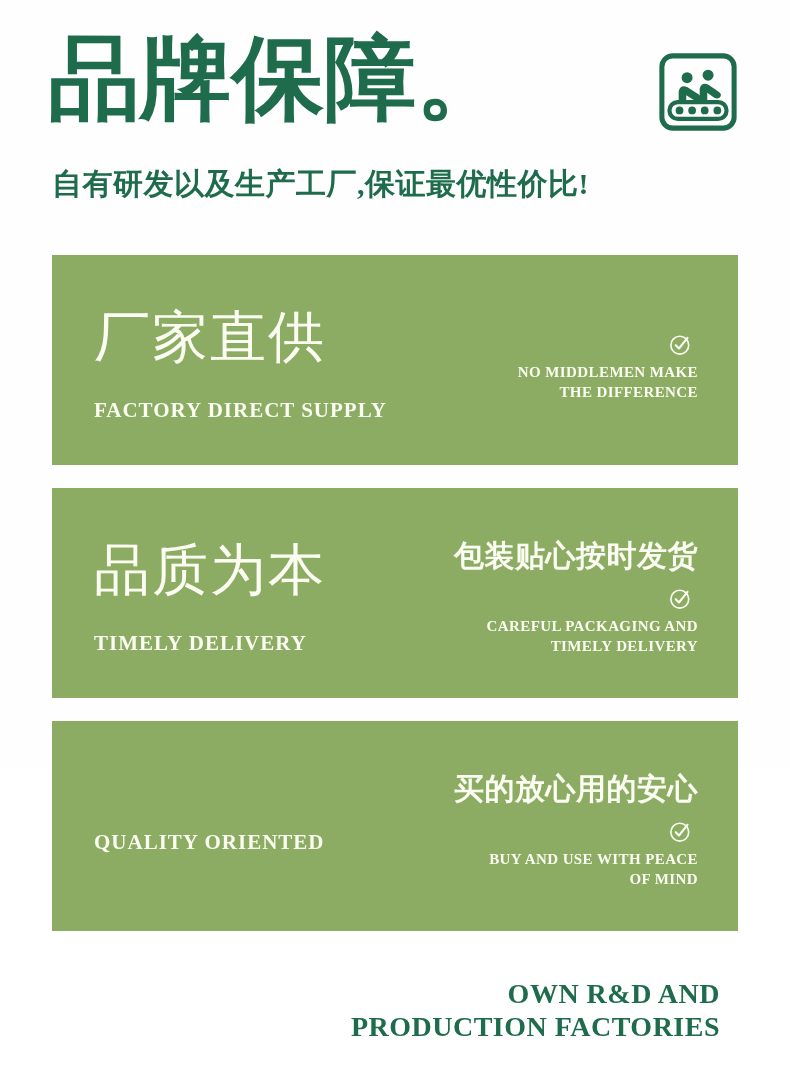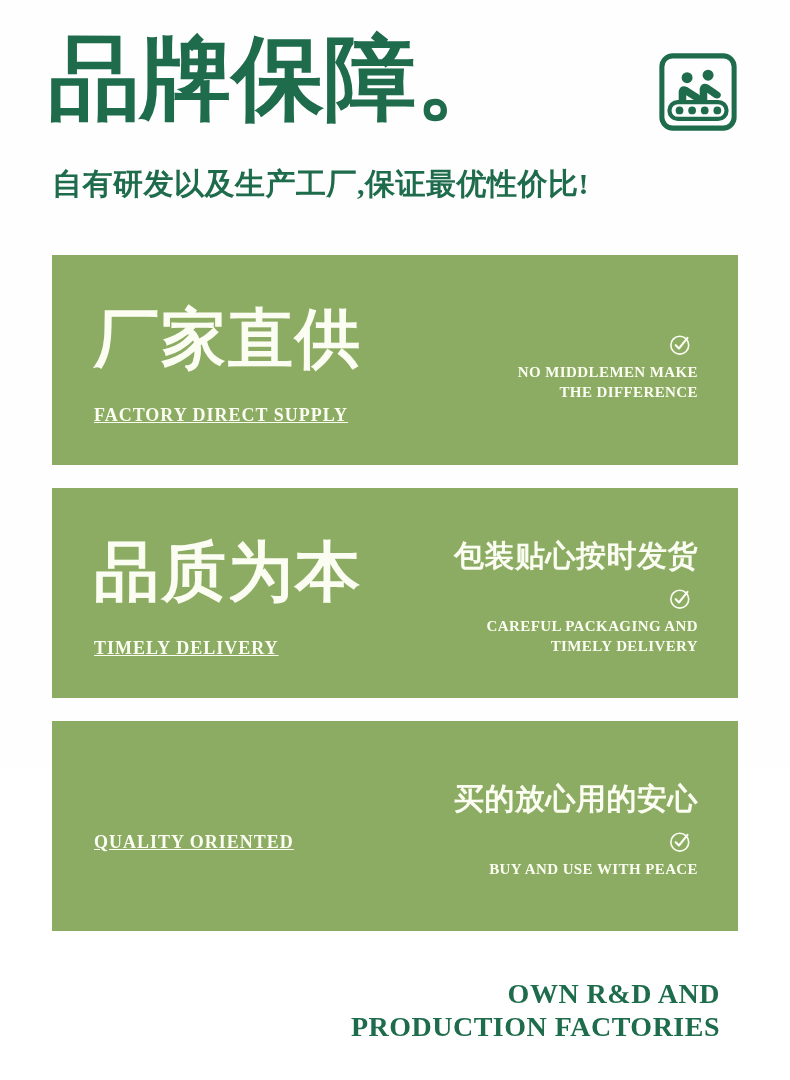--- a/index.html
+++ b/index.html
@@ -23,24 +23,24 @@
 
   .subtitle{margin:14px 0 0 52px;font-size:30px;font-weight:600;
             color:var(--dark-green);letter-spacing:0.5px;white-space:nowrap;font-family:Liberation Serif, serif;}
 
   
   .cards{margin:50px 52px 0 52px;display:flex;flex-direction:column;gap:23px;}
   .card{height:210px;background:var(--card-green);color:var(--card-text);
         display:flex;justify-content:space-between;align-items:center;
         padding:0 40px 0 42px;}
   .card-left{display:flex;flex-direction:column;}
-  .card-title-zh{font-size:65px;font-weight:700;line-height:1.0;
+  .card-title-zh{font-size:56px;font-weight:400;line-height:1.0;
                  letter-spacing:2px;white-space:nowrap;margin-top:12px;}
-  .card-title-en{font-size:18px;font-weight:600;letter-spacing:1px;
-                 margin-top:33px;white-space:nowrap;text-decoration:underline;}
+  .card-title-en{font-size:21px;font-weight:600;letter-spacing:1px;
+                 margin-top:33px;white-space:nowrap;}
   .card-right{display:flex;flex-direction:column;align-items:flex-end;
               text-align:right;margin-top:6px;}
   .card-tagline-zh{font-size:30px;font-weight:700;letter-spacing:0.5px;
                    white-space:nowrap;}
   .check{width:26px;height:26px;margin:8px 4px 6px 0;}
   .check svg{width:100%;height:100%;display:block;}
   .card-tagline-en{font-size:15px;font-weight:700;line-height:1.32;
                    letter-spacing:0.4px;}
 
   
@@ -124,20 +124,21 @@
       <div class="card-right">
         <div class="card-tagline-zh">买的放心用的安心</div>
         <span class="check">
           <svg viewBox="0 0 32 32" fill="none" xmlns="http://www.w3.org/2000/svg">
             <circle cx="14.5" cy="17.5" r="11" stroke="#fbfdf2" stroke-width="2"></circle>
             <path d="M9.5 17.5 L13.5 21.5 L24 8.5" stroke="#fbfdf2" stroke-width="2.6" stroke-linecap="round" stroke-linejoin="round"></path>
           </svg>
         </span>
         <div class="card-tagline-en">
           <div>BUY AND USE WITH PEACE</div>
+          <div>OF MIND</div>
         </div>
       </div>
     </article>
 
   </section>
 
   <footer class="footer">
     <div>OWN R&amp;D AND</div>
     <div>PRODUCTION FACTORIES</div>
   </footer>

